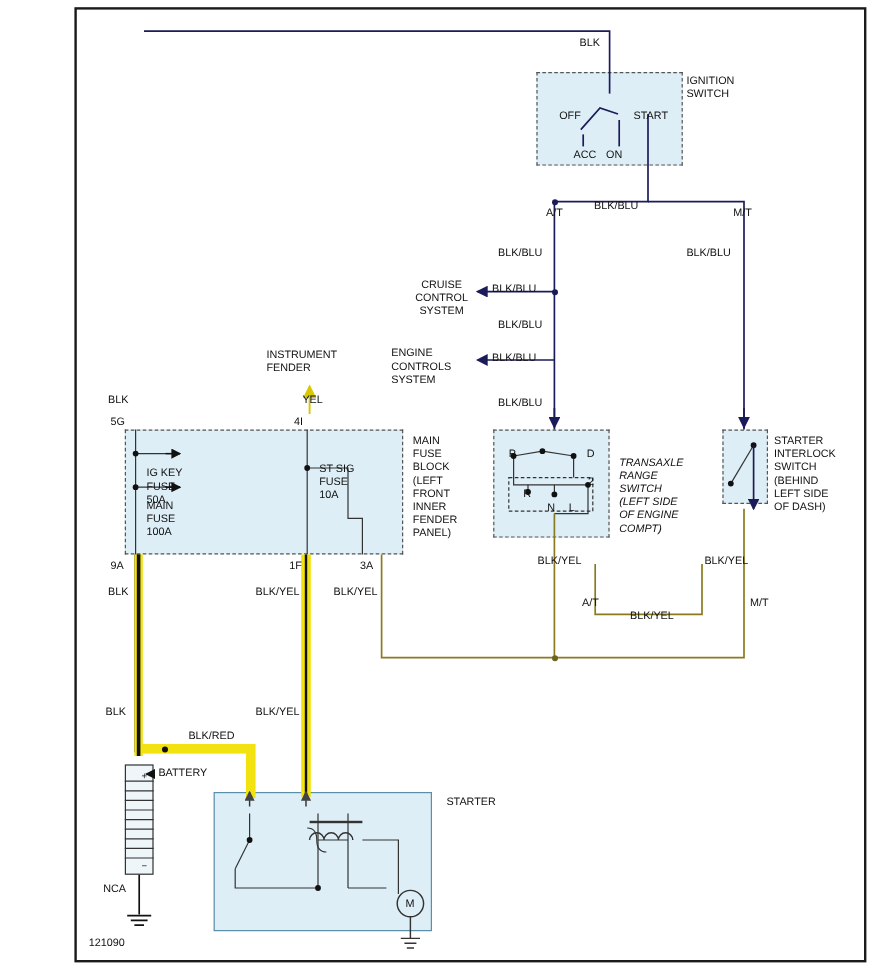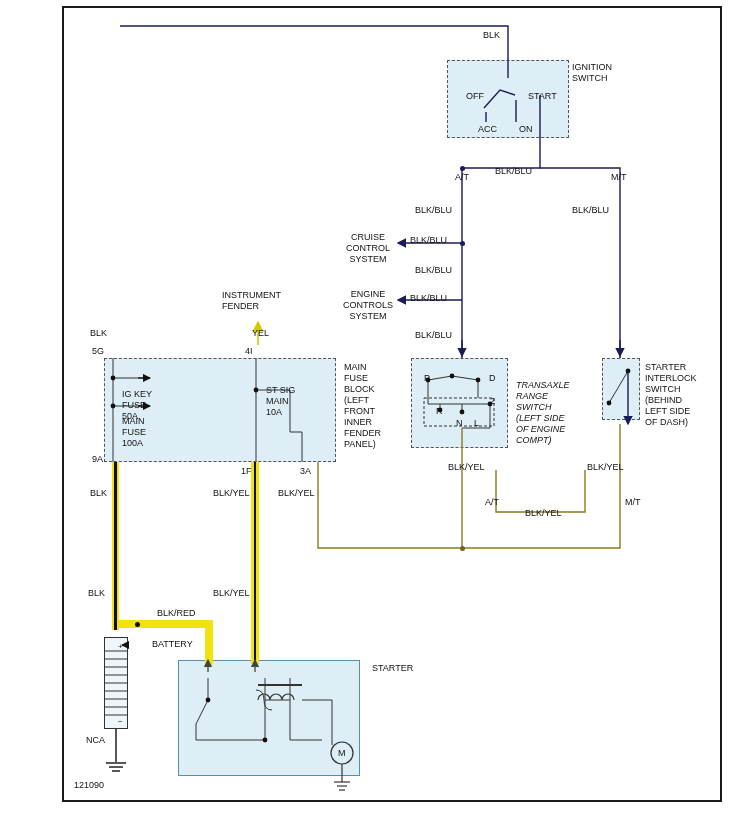--- a/index.html
+++ b/index.html
@@ -202,56 +202,56 @@
   <div class="dot" style="left:460px;top:241px;"></div>
   <div class="dot" style="left:460px;top:166px;"></div>
   <div class="dotolv" style="left:460px;top:546px;"></div>
   <div class="dotk" style="left:135px;top:622px;"></div>
 
   <div class="lbl" style="left:483px;top:30px;">BLK</div>
   <div class="lbl" style="left:572px;top:62px;white-space:pre;">IGNITION
 SWITCH</div>
   <div class="lbl" style="left:466px;top:91px;">OFF</div>
   <div class="lbl" style="left:478px;top:124px;">ACC</div>
-  <div class="lbl" style="left:519px;top:124px;">ON</div>
+  <div class="lbl" style="left:505px;top:124px;">ON</div>
   <div class="lbl" style="left:528px;top:91px;">START</div>
 
   <div class="lbl" style="left:495px;top:166px;">BLK/BLU</div>
   <div class="lbl" style="left:455px;top:172px;">A/T</div>
   <div class="lbl" style="left:611px;top:172px;">M/T</div>
 
   <div class="lbl" style="left:415px;top:205px;">BLK/BLU</div>
   <div class="lbl" style="left:572px;top:205px;">BLK/BLU</div>
   <div class="lbl" style="left:410px;top:235px;">BLK/BLU</div>
   <div class="lbl" style="left:415px;top:265px;">BLK/BLU</div>
   <div class="lbl" style="left:410px;top:293px;">BLK/BLU</div>
   <div class="lbl" style="left:415px;top:330px;">BLK/BLU</div>
 
   <div class="lbl" style="left:338px;top:232px;white-space:pre;text-align:center;width:60px;">CRUISE
 CONTROL
 SYSTEM</div>
-  <div class="lbl" style="left:338px;top:289px;white-space:pre;text-align:center;width:60px;">ENGINE
+  <div class="lbl" style="left:326px;top:289px;white-space:pre;text-align:left;width:60px;">ENGINE
 CONTROLS
 SYSTEM</div>
   <div class="lbl" style="left:222px;top:290px;white-space:pre;">INSTRUMENT
 FENDER</div>
 
   <div class="lbl" style="left:90px;top:328px;">BLK</div>
   <div class="lbl" style="left:92px;top:346px;">5G</div>
   <div class="lbl" style="left:252px;top:328px;">YEL</div>
   <div class="lbl" style="left:245px;top:346px;">4I</div>
 
   <div class="lbl" style="left:122px;top:371px;white-space:pre;margin-top:18px;">IG KEY
 FUSE
 50A</div>
   <div class="lbl" style="left:122px;top:416px;white-space:pre;">MAIN
 FUSE
 100A</div>
   <div class="lbl" style="left:266px;top:385px;white-space:pre;">ST SIG
-MAIN
+FUSE
 10A</div>
   <div class="lbl" style="left:344px;top:362px;white-space:pre;">MAIN
 FUSE
 BLOCK
 (LEFT
 FRONT
 INNER
 FENDER
 PANEL)</div>
 
@@ -268,39 +268,39 @@
 OF ENGINE
 COMPT)</div>
 
   <div class="lbl" style="left:645px;top:362px;white-space:pre;">STARTER
 INTERLOCK
 SWITCH
 (BEHIND
 LEFT SIDE
 OF DASH)</div>
 
-  <div class="lbl" style="left:92px;top:454px;">9A</div>
+  <div class="lbl" style="left:92px;top:466px;">9A</div>
   <div class="lbl" style="left:241px;top:466px;">1F</div>
   <div class="lbl" style="left:300px;top:466px;">3A</div>
 
   <div class="lbl" style="left:90px;top:488px;">BLK</div>
   <div class="lbl" style="left:213px;top:488px;">BLK/YEL</div>
   <div class="lbl" style="left:278px;top:488px;">BLK/YEL</div>
 
   <div class="lbl" style="left:448px;top:462px;">BLK/YEL</div>
   <div class="lbl" style="left:587px;top:462px;">BLK/YEL</div>
   <div class="lbl" style="left:485px;top:497px;">A/T</div>
   <div class="lbl" style="left:625px;top:497px;">M/T</div>
   <div class="lbl" style="left:525px;top:508px;">BLK/YEL</div>
 
   <div class="lbl" style="left:88px;top:588px;">BLK</div>
   <div class="lbl" style="left:213px;top:588px;">BLK/YEL</div>
   <div class="lbl" style="left:157px;top:608px;">BLK/RED</div>
 
-  <div class="lbl" style="left:132px;top:639px;margin-left:20px;">BATTERY</div>
+  <div class="lbl" style="left:132px;top:639px;">BATTERY</div>
   <div class="lbl" style="left:118px;top:641px;font-size:8px;">+</div>
   <div class="lbl" style="left:118px;top:716px;font-size:8px;">−</div>
   <div class="lbl" style="left:86px;top:735px;">NCA</div>
 
   <div class="lbl" style="left:372px;top:663px;">STARTER</div>
   <div class="lbl" style="left:338px;top:748px;font-size:9px;">M</div>
 
   <div class="lbl" style="left:74px;top:780px;font-size:9px;">121090</div>
 </div>
 

